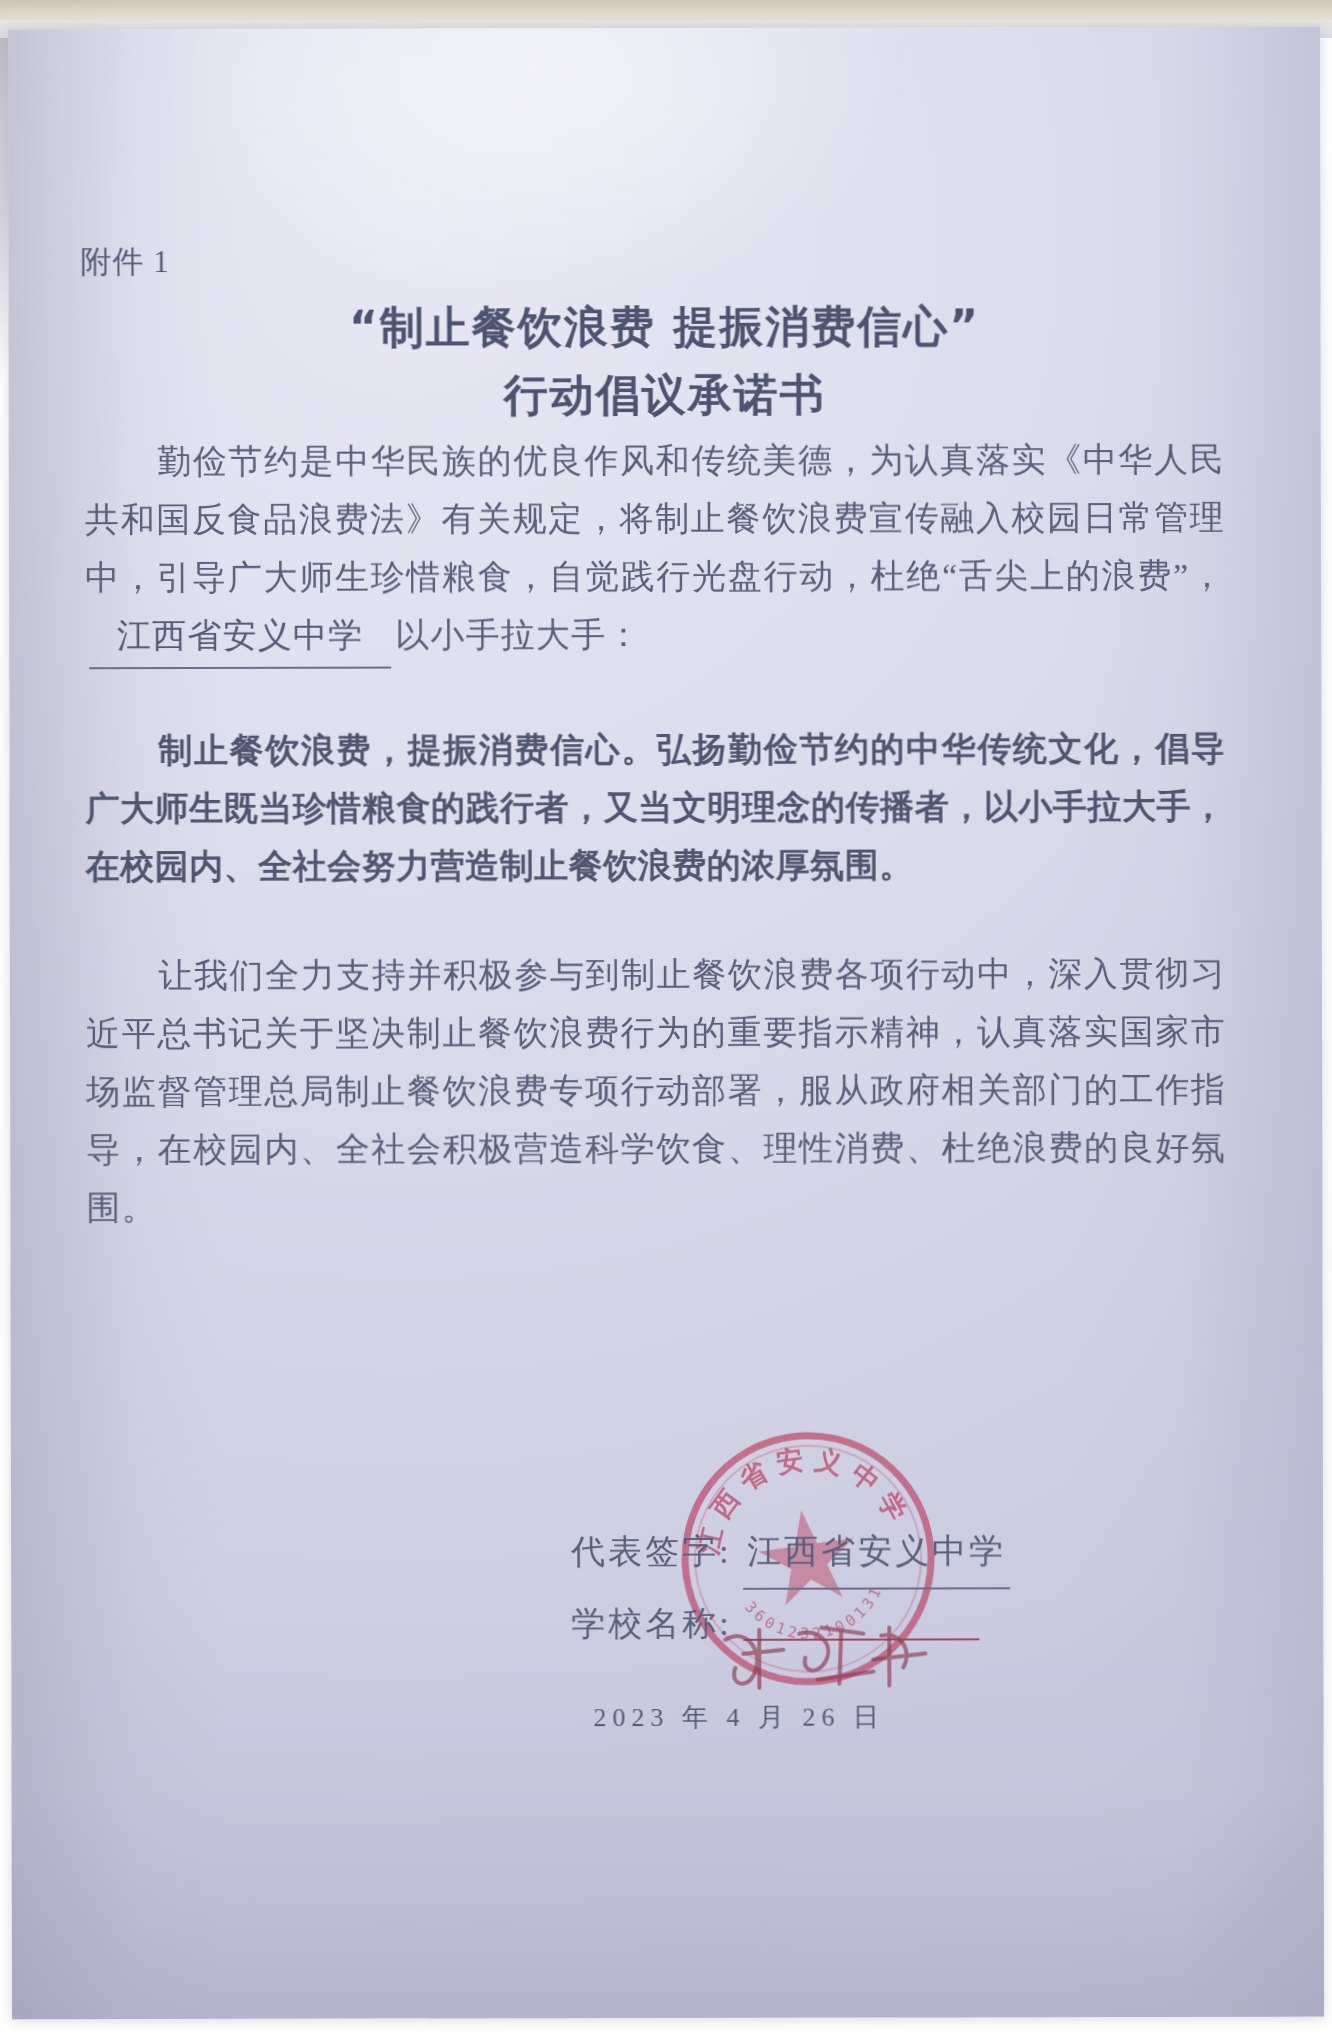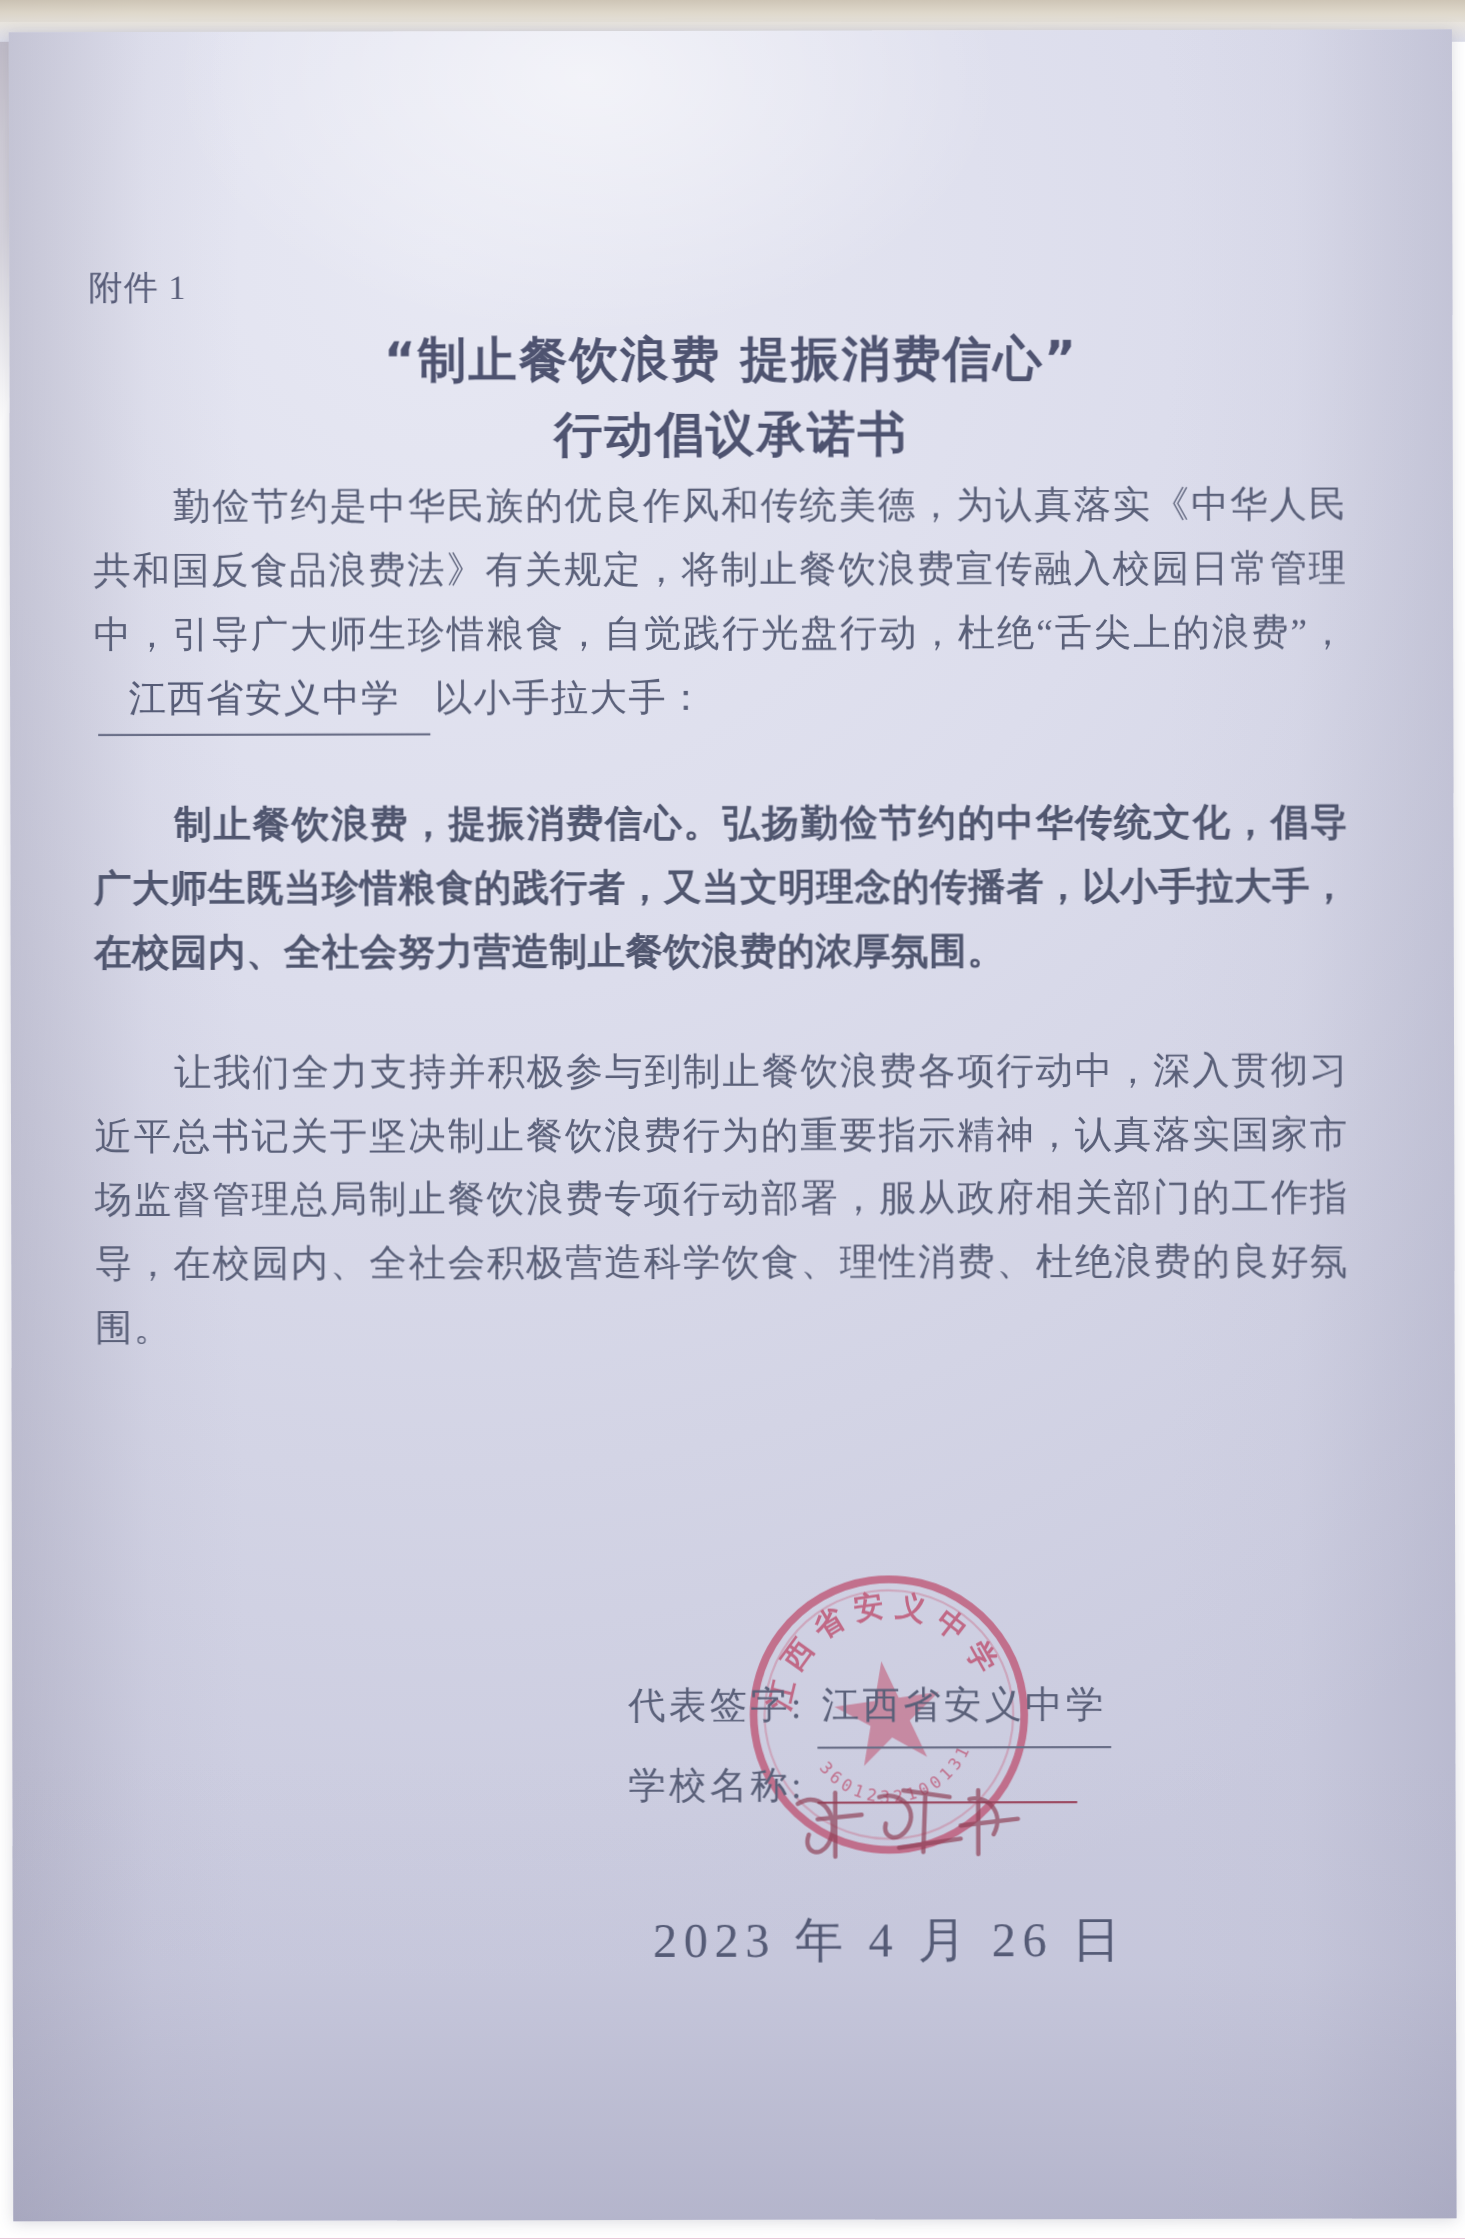--- a/index.html
+++ b/index.html
@@ -12,21 +12,21 @@
     height: 2035px;
     overflow: hidden;
     font-family: "Liberation Serif", "DejaVu Serif", serif;
   }
 
   
   #photo {
     position: relative;
     width: 1332px;
     height: 2035px;
-    background: #be185d;
+    background: #84cc16;
     overflow: hidden;
   }
   #backdrop {
     position: absolute;
     inset: 0;
     background:
       linear-gradient(108deg,
         #b9b6c4 0px, #c6c2cd 22px, #cfccd6 40px,
         #d7d5de 70px, #ffffff 120px);
     background-color: #d2d0dc;
@@ -178,26 +178,25 @@
     display: inline-block;
     border-bottom: 2px solid #9c4a62;
     min-width: 236px;
     height: 38px;
     vertical-align: -6px;
   }
   #date-row {
     position: absolute;
     left: 582px;
     top: 1672px;
-    font-size: 44px;
+    font-size: 26px;
     letter-spacing: 6px;
     color: #555b76;
     font-family: "Liberation Serif", "DejaVu Serif", serif;
     z-index: 4;
-    margin-top: 35px;
   }
 
   
   #stamp {
     position: absolute;
     left: 666px;
     top: 1400px;
     width: 262px;
     height: 262px;
     z-index: 3;

